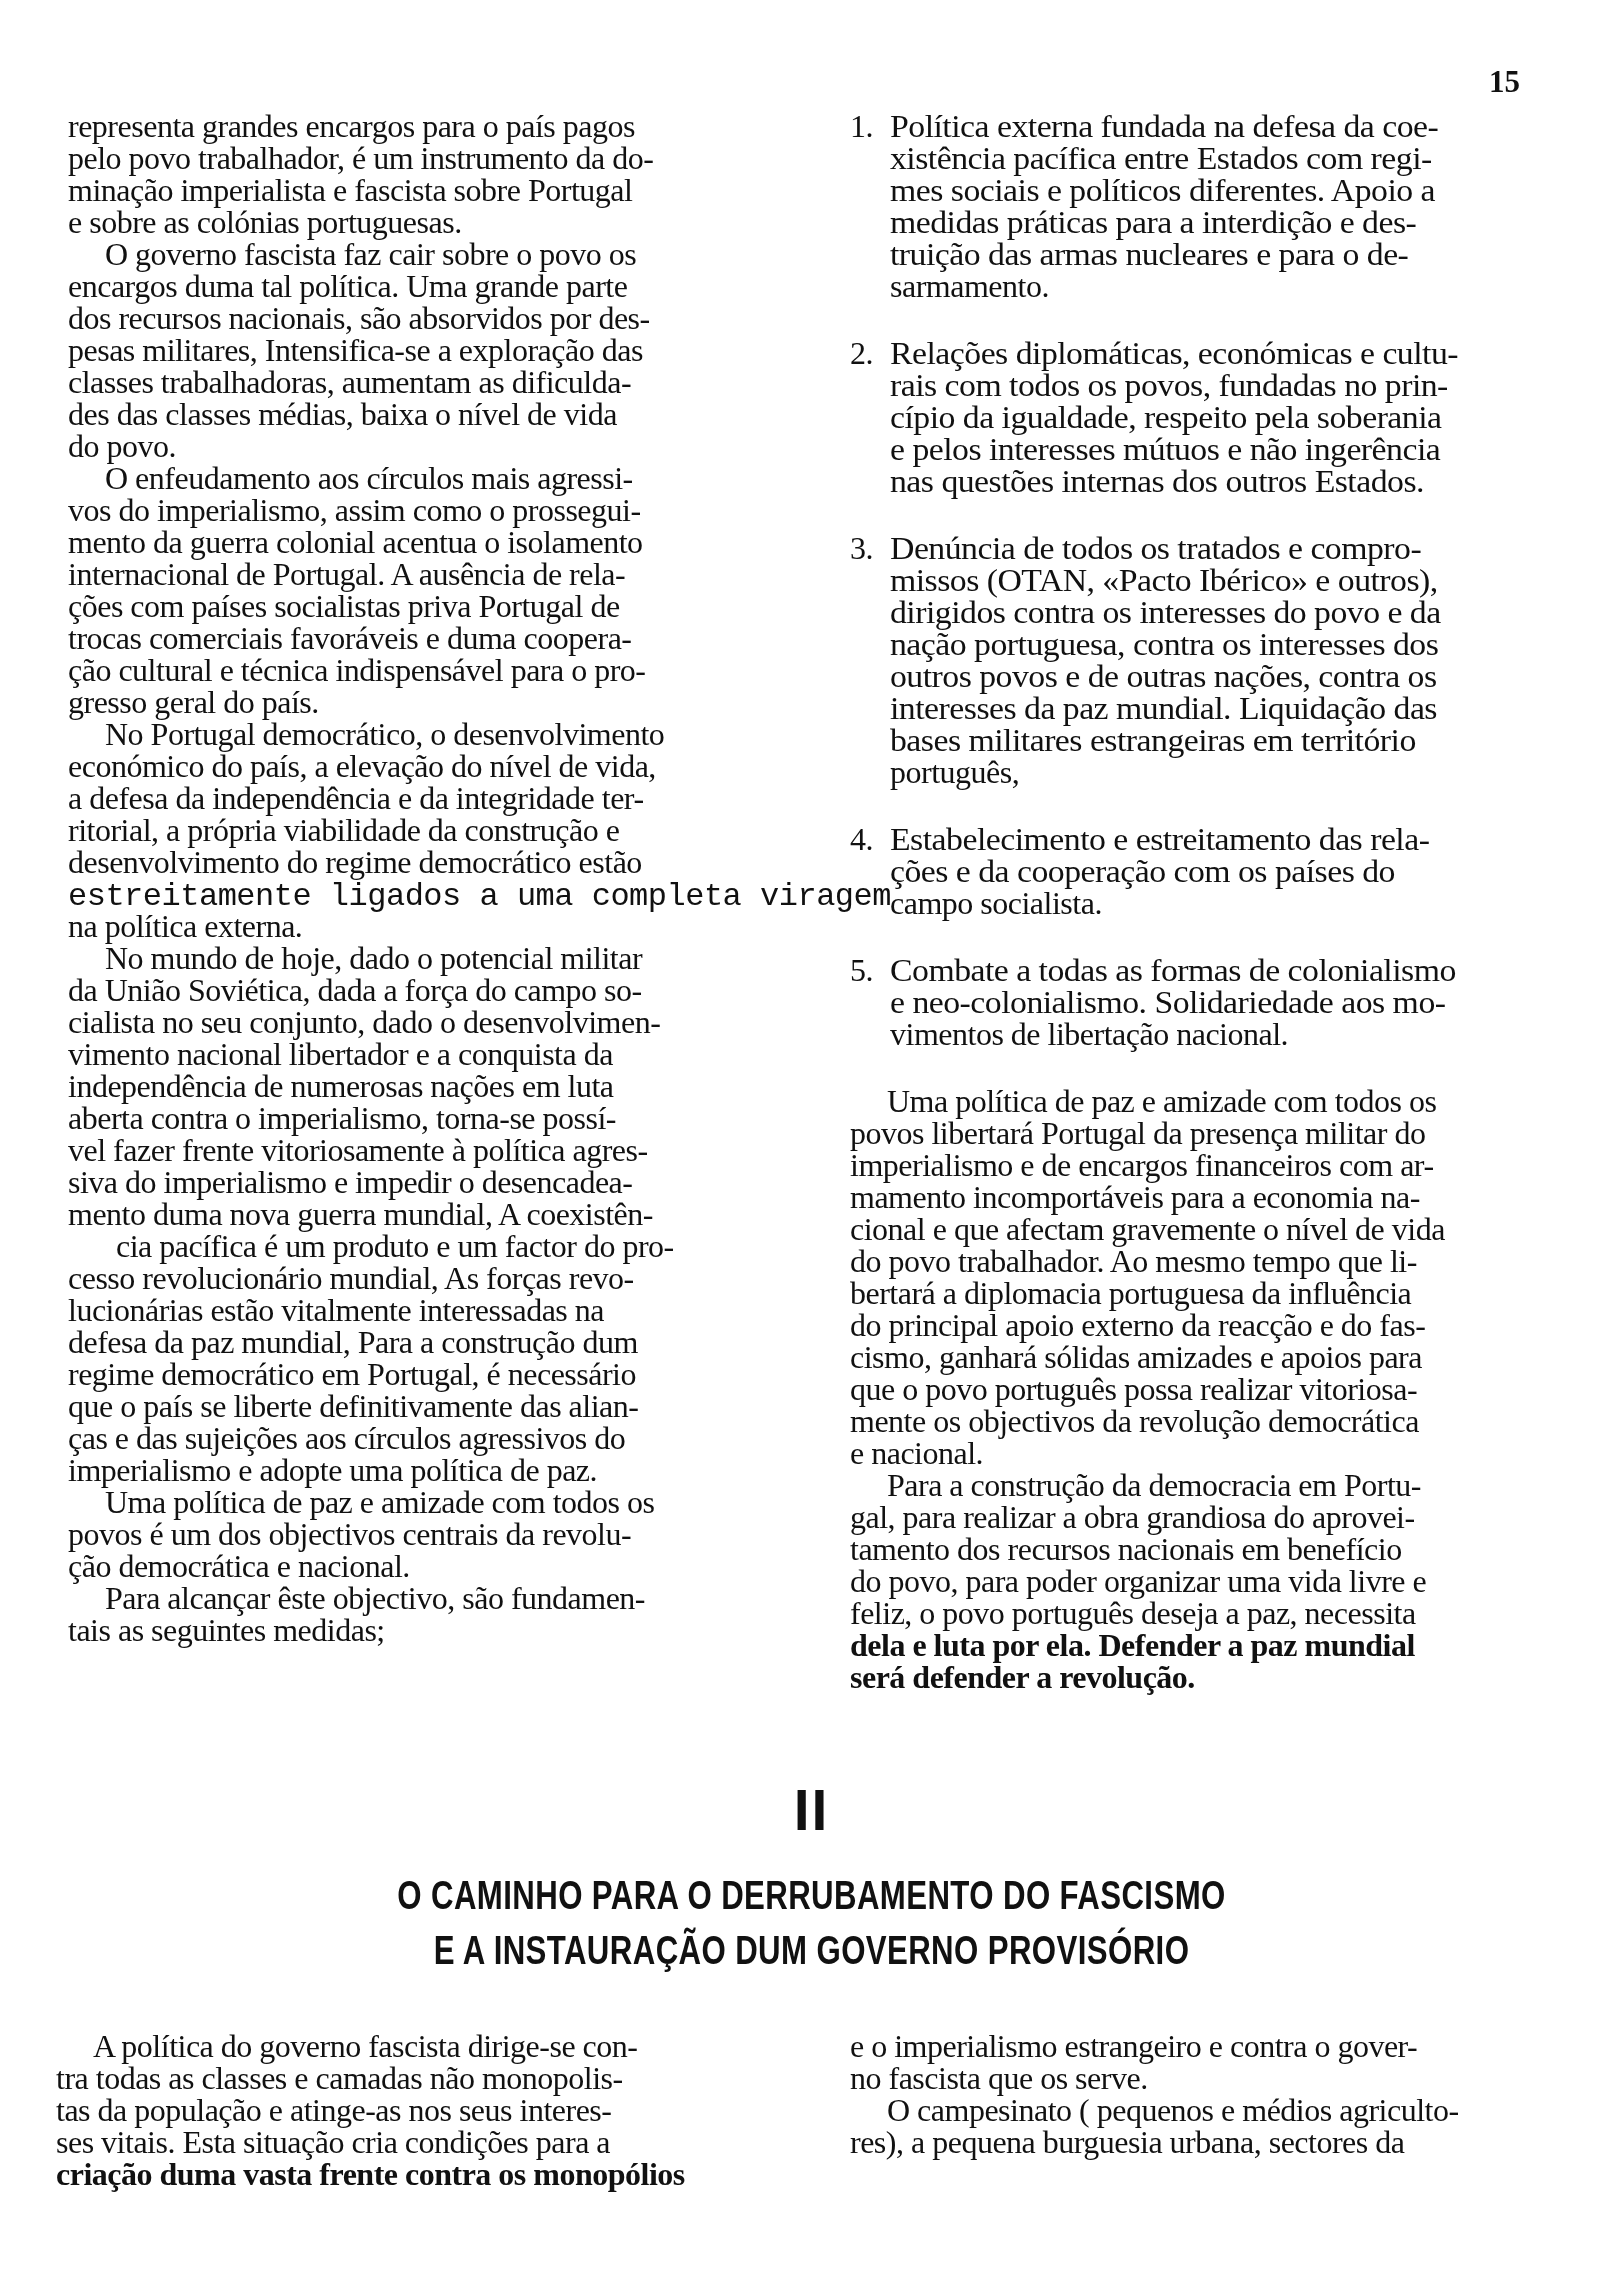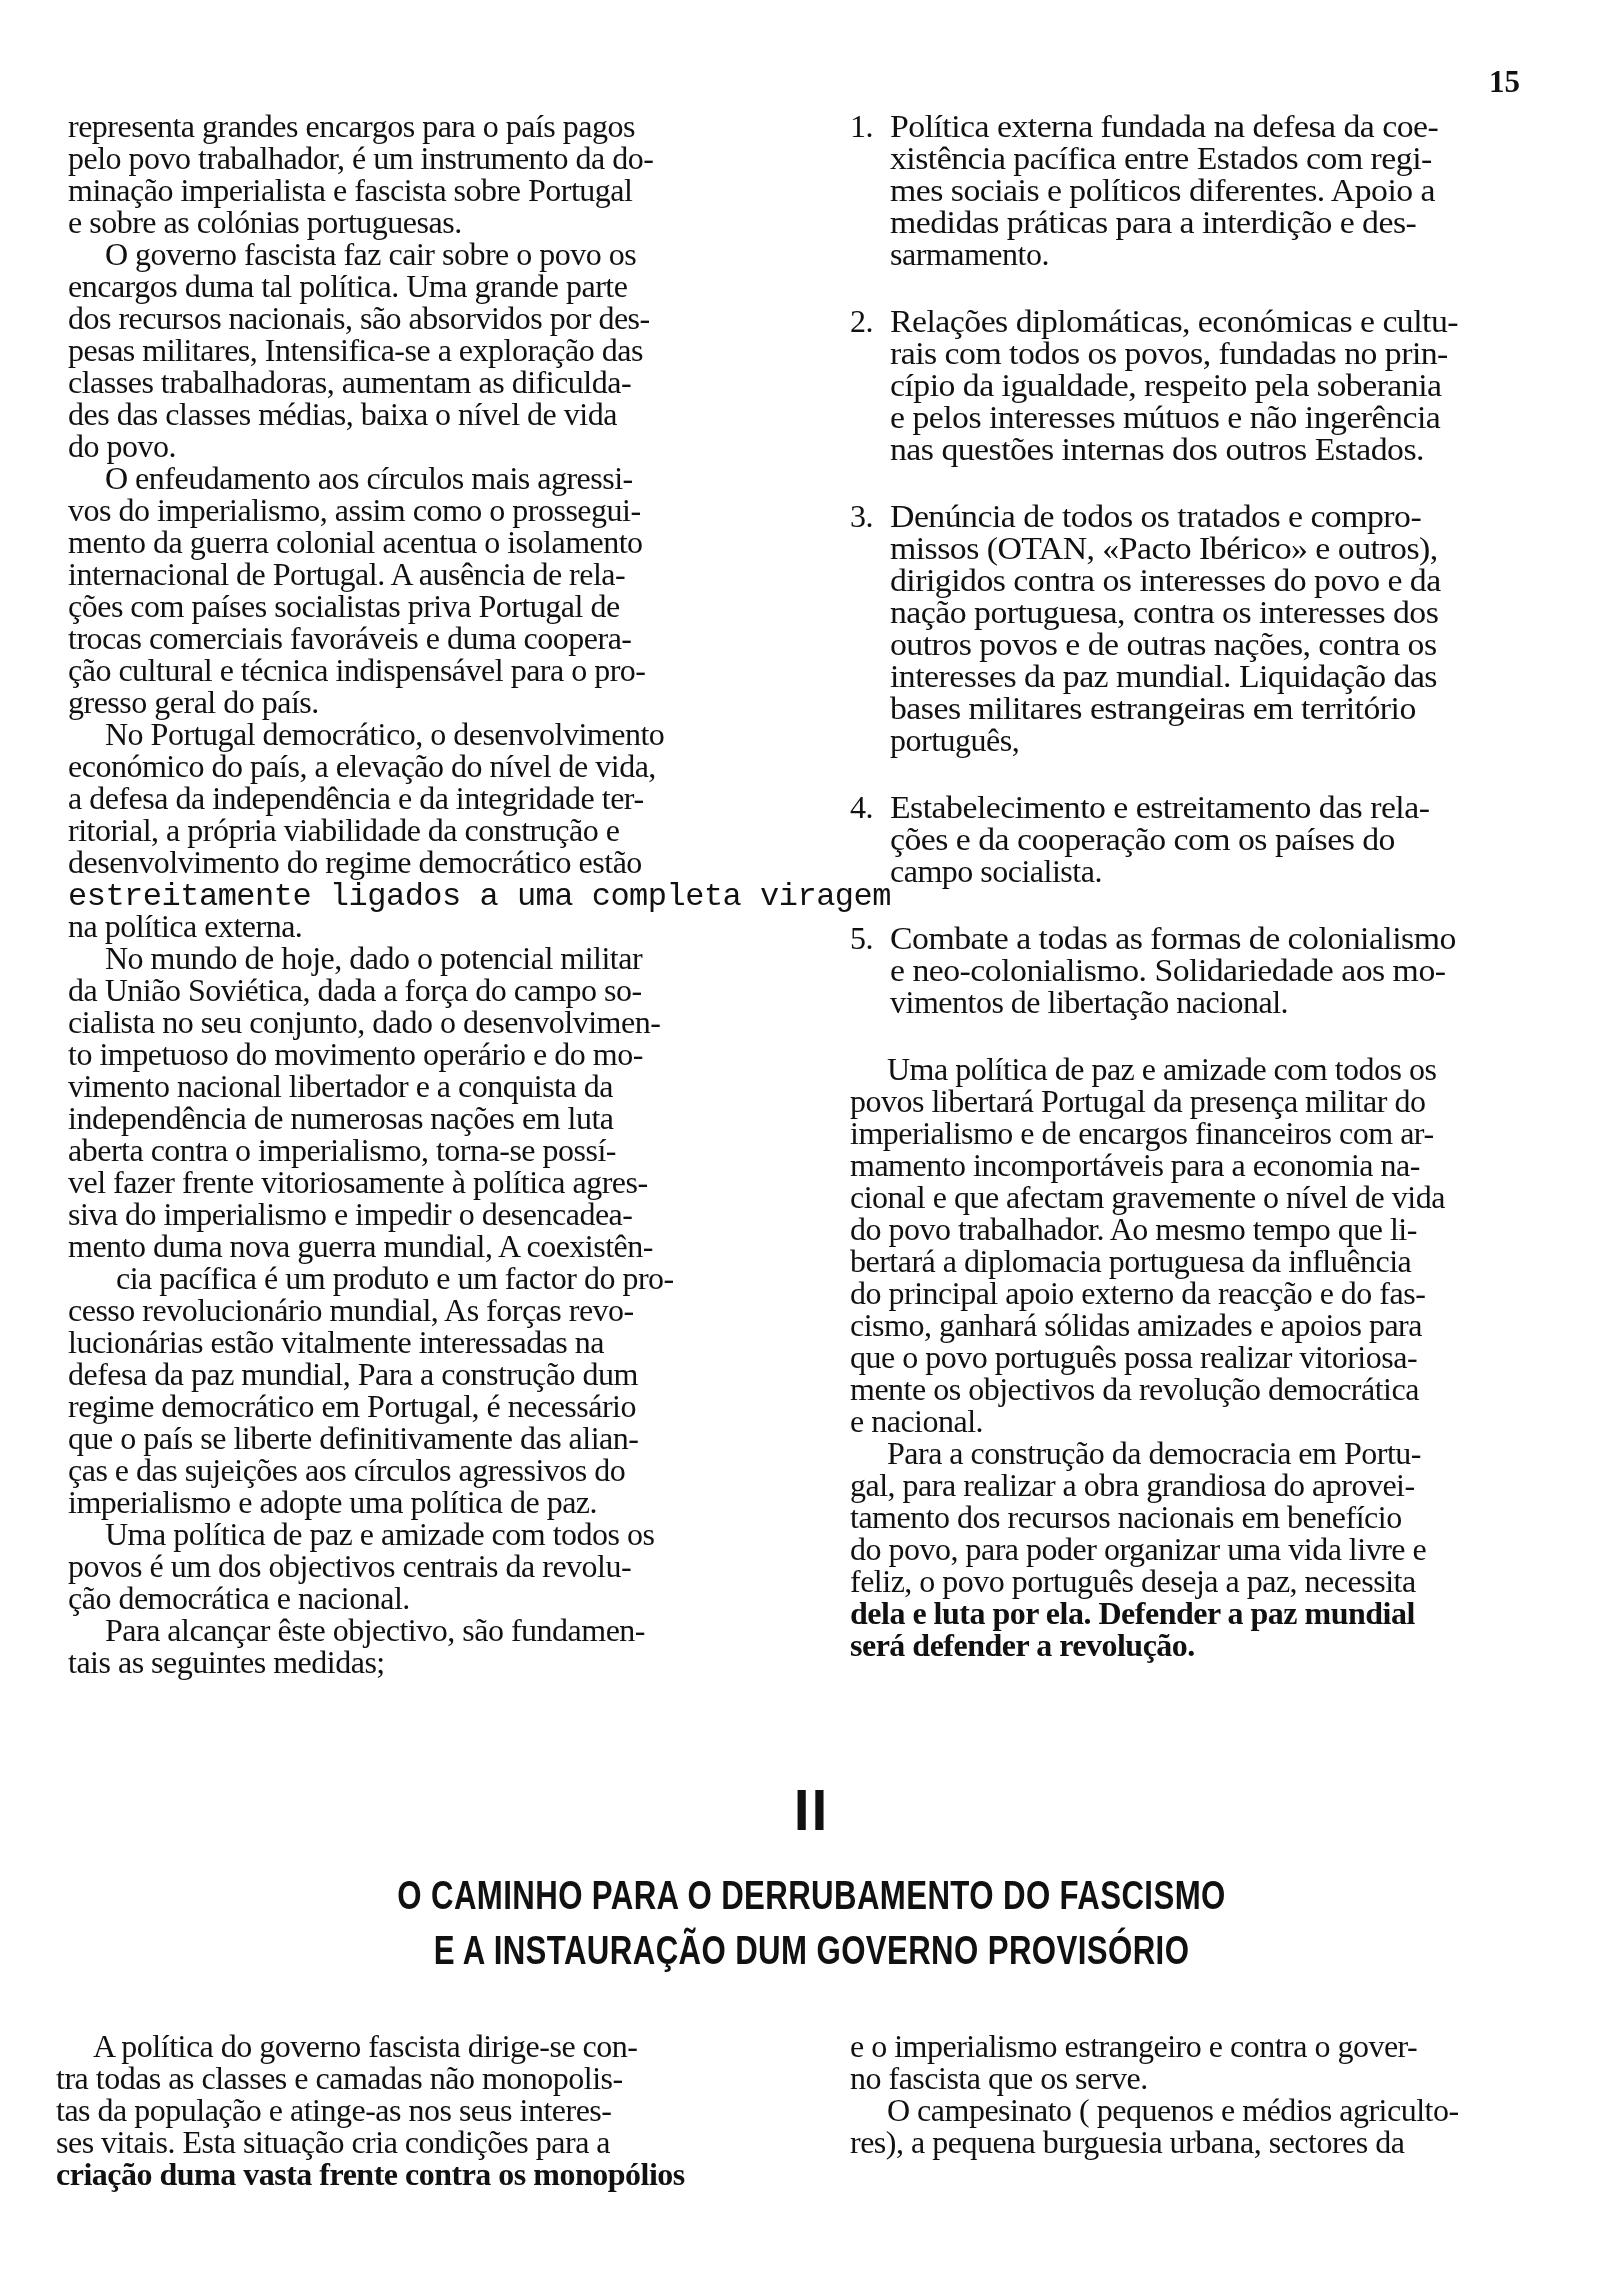--- a/index.html
+++ b/index.html
@@ -70,21 +70,20 @@
   <span class="line indent"><span style="white-space: nowrap; display: inline-block; transform-origin: left center; transform: scaleX(1);">No Portugal democrático, o desenvolvimento</span></span>
   <span class="line"><span style="white-space: nowrap; display: inline-block; transform-origin: left center; transform: scaleX(1);">económico do país, a elevação do nível de vida,</span></span>
   <span class="line"><span style="white-space: nowrap; display: inline-block; transform-origin: left center; transform: scaleX(1);">a defesa da independência e da integridade ter-</span></span>
   <span class="line"><span style="white-space: nowrap; display: inline-block; transform-origin: left center; transform: scaleX(1);">ritorial, a própria viabilidade da construção e</span></span>
   <span class="line"><span style="white-space: nowrap; display: inline-block; transform-origin: left center; transform: scaleX(1);">desenvolvimento do regime democrático estão</span></span>
   <span class="line"><span style="white-space: nowrap; display: inline-block; transform-origin: left center; transform: scaleX(1); font-family: Liberation Mono, monospace;">estreitamente ligados a uma completa viragem</span></span>
   <span class="line last"><span style="white-space: nowrap;">na política externa.</span></span>
   <span class="line indent"><span style="white-space: nowrap; display: inline-block; transform-origin: left center; transform: scaleX(1);">No mundo de hoje, dado o potencial militar</span></span>
   <span class="line"><span style="white-space: nowrap; display: inline-block; transform-origin: left center; transform: scaleX(1);">da União Soviética, dada a força do campo so-</span></span>
   <span class="line"><span style="white-space: nowrap; display: inline-block; transform-origin: left center; transform: scaleX(1);">cialista no seu conjunto, dado o desenvolvimen-</span></span>
-  <span class="line"><span style="white-space: nowrap; display: inline-block; transform-origin: left center; transform: scaleX(1);">to impetuoso do movimento operário e do mo-</span></span>
   <span class="line"><span style="white-space: nowrap; display: inline-block; transform-origin: left center; transform: scaleX(1);">vimento nacional libertador e a conquista da</span></span>
   <span class="line"><span style="white-space: nowrap; display: inline-block; transform-origin: left center; transform: scaleX(1);">independência de numerosas nações em luta</span></span>
   <span class="line"><span style="white-space: nowrap; display: inline-block; transform-origin: left center; transform: scaleX(1);">aberta contra o imperialismo, torna-se possí-</span></span>
   <span class="line"><span style="white-space: nowrap; display: inline-block; transform-origin: left center; transform: scaleX(1);">vel fazer frente vitoriosamente à política agres-</span></span>
   <span class="line"><span style="white-space: nowrap; display: inline-block; transform-origin: left center; transform: scaleX(1);">siva do imperialismo e impedir o desencadea-</span></span>
   <span class="line"><span style="white-space: nowrap; display: inline-block; transform-origin: left center; transform: scaleX(1);">mento duma nova guerra mundial, A coexistên-</span></span>
   <span class="line"><span style="white-space: nowrap; display: inline-block; transform-origin: left center; transform: scaleX(1); margin-left: 48px;">cia pacífica é um produto e um factor do pro-</span></span>
   <span class="line"><span style="white-space: nowrap; display: inline-block; transform-origin: left center; transform: scaleX(1);">cesso revolucionário mundial, As forças revo-</span></span>
   <span class="line"><span style="white-space: nowrap; display: inline-block; transform-origin: left center; transform: scaleX(1);">lucionárias estão vitalmente interessadas na</span></span>
   <span class="line"><span style="white-space: nowrap; display: inline-block; transform-origin: left center; transform: scaleX(1);">defesa da paz mundial, Para a construção dum</span></span>
@@ -99,20 +98,21 @@
   <span class="line last"><span style="white-space: nowrap;">tais as seguintes medidas;</span></span>
 </div>
 
 <div class="col col-right">
   <div class="item">
     <span class="num">1.</span>
     <span class="line"><span style="white-space: nowrap; display: inline-block; transform-origin: left center; transform: scaleX(1.056);">Política externa fundada na defesa da coe-</span></span>
     <span class="line"><span style="white-space: nowrap; display: inline-block; transform-origin: left center; transform: scaleX(1.056);">xistência pacífica entre Estados com regi-</span></span>
     <span class="line"><span style="white-space: nowrap; display: inline-block; transform-origin: left center; transform: scaleX(1.056);">mes sociais e políticos diferentes. Apoio a</span></span>
     <span class="line"><span style="white-space: nowrap; display: inline-block; transform-origin: left center; transform: scaleX(1.056);">medidas práticas para a interdição e des-</span></span>
+    <span class="line"><span style="white-space: nowrap; display: inline-block; transform-origin: left center; transform: scaleX(1.056);">truição das armas nucleares e para o de-</span></span>
     <span class="line last"><span style="white-space: nowrap;">sarmamento.</span></span>
   </div>
   <div class="gap"></div>
   <div class="item">
     <span class="num">2.</span>
     <span class="line"><span style="white-space: nowrap; display: inline-block; transform-origin: left center; transform: scaleX(1.056);">Relações diplomáticas, económicas e cultu-</span></span>
     <span class="line"><span style="white-space: nowrap; display: inline-block; transform-origin: left center; transform: scaleX(1.056);">rais com todos os povos, fundadas no prin-</span></span>
     <span class="line"><span style="white-space: nowrap; display: inline-block; transform-origin: left center; transform: scaleX(1.056);">cípio da igualdade, respeito pela soberania</span></span>
     <span class="line"><span style="white-space: nowrap; display: inline-block; transform-origin: left center; transform: scaleX(1.056);">e pelos interesses mútuos e não ingerência</span></span>
     <span class="line"><span style="white-space: nowrap; display: inline-block; transform-origin: left center; transform: scaleX(1.056);">nas questões internas dos outros Estados.</span></span>

